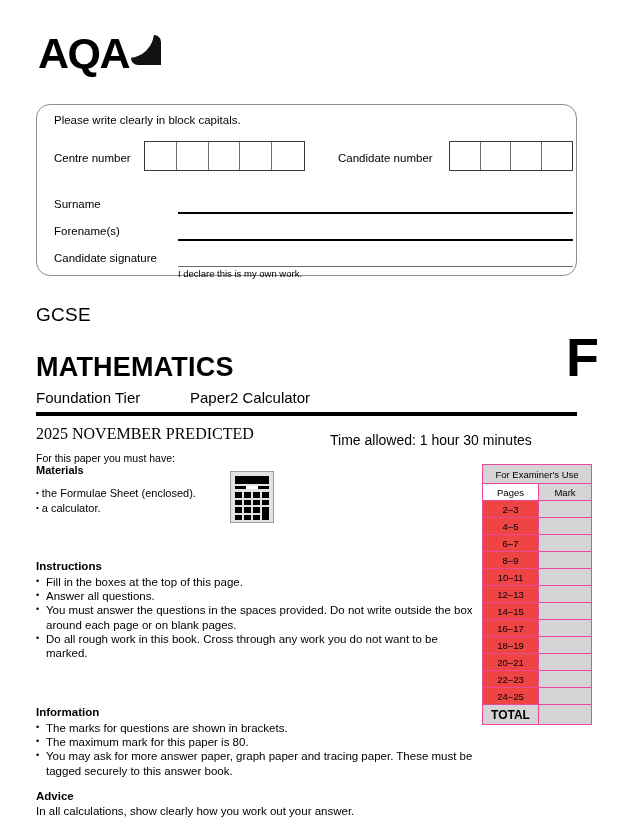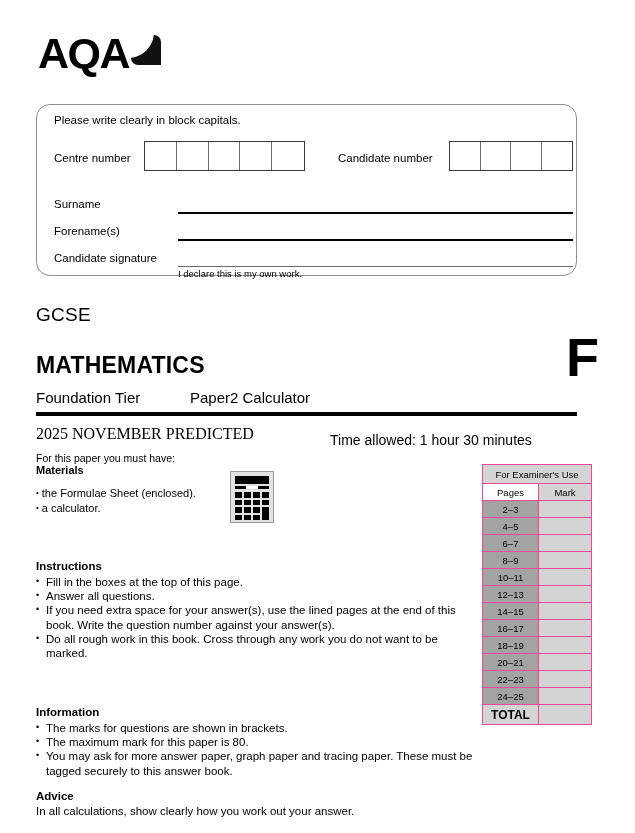--- a/index.html
+++ b/index.html
@@ -119,21 +119,21 @@
     position: absolute;
     left: 36px;
     top: 304px;
     font-size: 19px;
     letter-spacing: 0.3px;
   }
   #t-subject {
     position: absolute;
     left: 36px;
     top: 352px;
-    font-size: 23px;
+    font-size: 27px;
     font-weight: bold;
     letter-spacing: 0.2px;
   }
   #t-tier {
     position: absolute;
     left: 36px;
     top: 389px;
     font-size: 15px;
   }
   #t-paper {
@@ -292,21 +292,21 @@
   }
   #ex-table td, #ex-table th {
     border: 1px solid #ec4899;
     height: 16px;
     font-weight: normal;
     padding: 0;
   }
   #ex-table .hdr-span { background: #d4d4d4; height: 18px; }
   #ex-table .pages-hdr { background: #ffffff; width: 55px; }
   #ex-table .mark-hdr  { background: #d4d4d4; }
-  #ex-table .pages-cell { background: #a3a3a3; }
+  #ex-table .pages-cell { background: #ef4444; }
   #ex-table .mark-cell  { background: #d4d4d4; }
   #ex-table .total-cell {
     background: #d4d4d4;
     font-weight: bold;
     font-size: 12px;
     height: 19px;
   }
 </style>
 </head>
 <body>
@@ -383,21 +383,21 @@
     <div class="key"></div>
       <div class="key"></div>
       <div class="key"></div>
   </div>
 </div>
 
 <div class="sec-head" id="instr-head">Instructions</div>
 <div class="sec-list" id="instr-list">
   <div class="li">Fill in the boxes at the top of this page.</div>
   <div class="li">Answer all questions.</div>
-  <div class="li">If you need extra space for your answer(s), use the lined pages at the end of this book. Write the question number against your answer(s).</div>
+  <div class="li">You must answer the questions in the spaces provided. Do not write outside the box around each page or on blank pages.</div>
   <div class="li">Do all rough work in this book. Cross through any work you do not want to be marked.</div>
 </div>
 
 <div class="sec-head" id="info-head">Information</div>
 <div class="sec-list" id="info-list">
   <div class="li">The marks for questions are shown in brackets.</div>
   <div class="li">The maximum mark for this paper is 80.</div>
   <div class="li">You may ask for more answer paper, graph paper and tracing paper. These must be tagged securely to this answer book.</div>
 </div>
 

